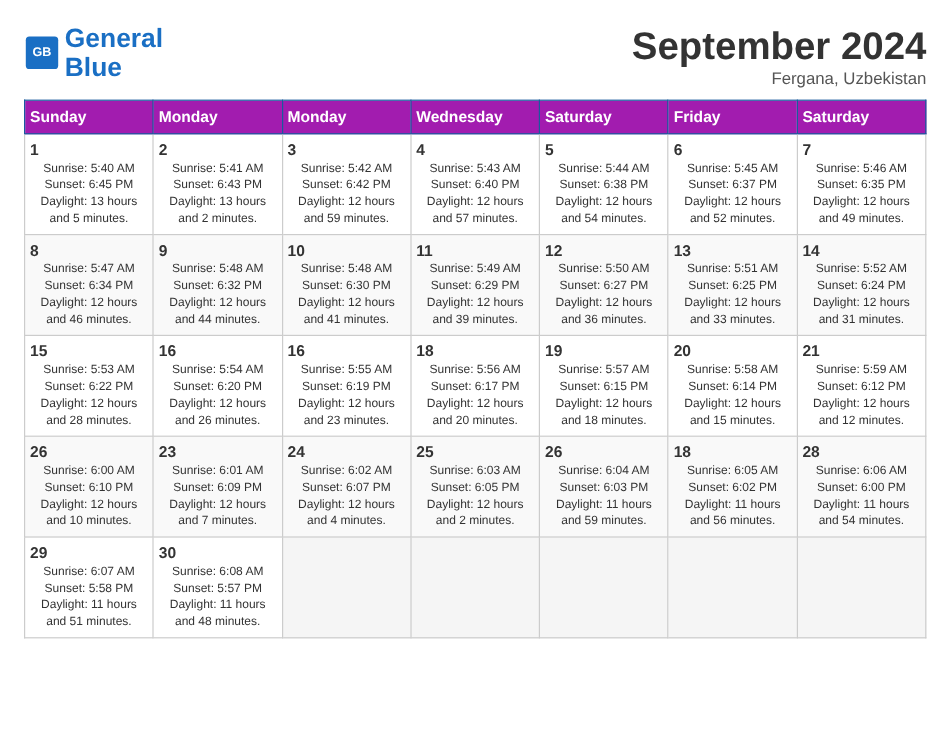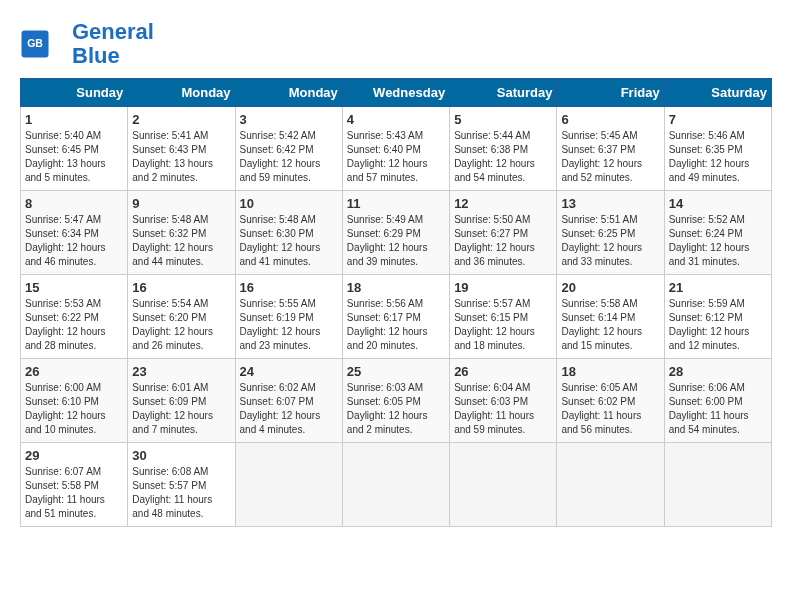--- a/index.html
+++ b/index.html
@@ -12,21 +12,21 @@
     }
     .header {
       display: flex;
       justify-content: space-between;
       align-items: flex-start;
       margin-bottom: 10px;
     }
     .logo {
       display: flex;
       align-items: center;
-      gap: 22px;
+      gap: 4px;
     }
     .logo-text {
       font-size: 22px;
       font-weight: bold;
       color: #333;
       line-height: 1.1;
     }
     .logo-text span { color: #1a6fc4; }
     .logo-icon {
       width: 30px;
@@ -43,26 +43,26 @@
     .subtitle {
       font-size: 14px;
       color: #555;
     }
     table {
       width: 100%;
       border-collapse: collapse;
       table-layout: fixed;
     }
     th {
-      background-color: #0369a1;
+      background-color: #a21caf;
       color: white;
       font-size: 13px;
       font-weight: bold;
       padding: 6px 4px;
-      text-align: right;
+      text-align: left;
       border: 1px solid #1a5a9e;
     }
     td {
       vertical-align: top;
       padding: 5px 4px;
       font-size: 10px;
       color: #333;
       border: 1px solid #ccc;
       height: 80px;
       background: #fff;
@@ -74,38 +74,43 @@
       background: #f9f9f9;
     }
     .day-number {
       font-size: 13px;
       font-weight: bold;
       display: block;
       margin-bottom: 2px;
     }
     .day-info {
       line-height: 1.4;
+      text-align: center;
     }
   </style>
 </head>
 <body>
 
 <div class="header">
   <div class="logo">
     <svg class="logo-icon" viewBox="0 0 40 40" xmlns="http://www.w3.org/2000/svg">
       <rect x="2" y="2" width="36" height="36" rx="4" fill="#1a6fc4"></rect>
       <text x="20" y="24" font-size="14" font-weight="bold" fill="white" text-anchor="middle" font-family="Arial">GB</text>
     </svg>
     <div>
       <div class="logo-text">
         <span>General</span><br>
         <span>Blue</span>
       </div>
     </div>
   </div>
+  <div class="title-block">
+    <div class="month-title">September 2024</div>
+    <div class="subtitle">Fergana, Uzbekistan</div>
+  </div>
 </div>
 
 <table>
   <thead>
     <tr id="weekday-header">
         <th>Sunday</th>
         <th>Monday</th>
         <th>Monday</th>
         <th>Wednesday</th>
         <th>Saturday</th>

